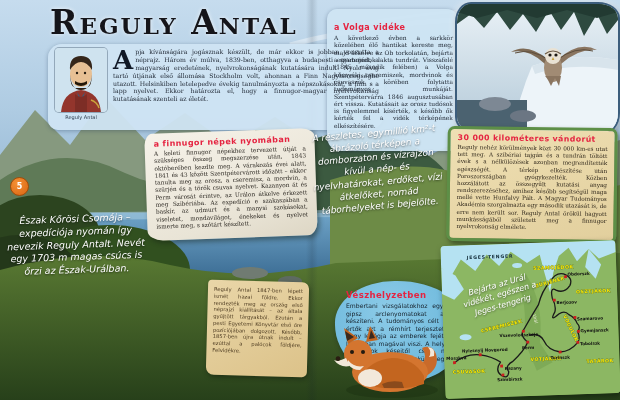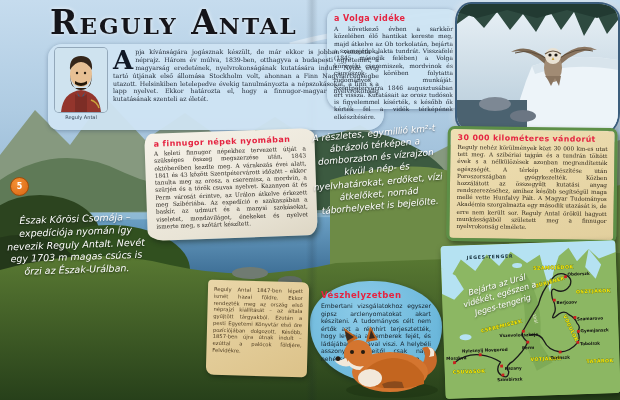--- a/index.html
+++ b/index.html
@@ -66,24 +66,24 @@
     left:207px; top:281px; width:101px; height:95px; z-index:5;
     background:linear-gradient(150deg,#e9d6a8 0%,#dcc289 100%);
     border-radius:4px 7px 5px 8px; transform:rotate(1.5deg);
     box-shadow:1px 2px 4px rgba(20,25,15,.5);
     padding:6px 6px; box-sizing:border-box;
     font-size:5.2px; line-height:1.3; color:#4c3a20; text-align:justify; overflow:hidden;
     font-family:"DejaVu Sans",sans-serif;
   }
   
   #volga-panel{
-    left:327px; top:9px; width:133px; height:100px; z-index:5;
+    left:327px; top:9px; width:133px; height:142px; z-index:5;
     background:rgba(206,228,243,.94); border-radius:10px 14px 10px 14px;
     box-shadow:0 1px 4px rgba(30,50,80,.4);
-    padding:5px 7px; box-sizing:border-box;
+    padding:14px 7px; box-sizing:border-box;
   }
   #volga-panel .marker-title{font-size:8px;}
   #volga-panel .body{font-size:6px; line-height:1.22; color:#1c2430; text-align:justify;}
   
   #owl-frame{
     left:455px; top:2px; width:161px; height:129px; z-index:5;
     border-radius:16px 22px 18px 24px / 20px 16px 22px 18px;
     border:2px solid #3c5d7c; overflow:hidden;
     box-shadow:0 0 7px rgba(255,255,255,.85), 1px 2px 5px rgba(20,30,50,.5);
   }
@@ -102,21 +102,21 @@
     left:443px; top:243px; width:175px; height:153px; z-index:5;
     transform:rotate(-2deg); border-radius:4px; overflow:hidden;
     box-shadow:2px 3px 6px rgba(10,20,10,.55); background:#8cb763;
   }
   #map-note{left:12px; top:36px; width:92px; position:absolute; z-index:3;
     font-family:"DejaVu Sans",sans-serif; font-style:italic; font-size:8px; line-height:1.3;
     color:#fff; text-align:center; transform:rotate(-14deg);
     text-shadow:0 1px 2px rgba(0,0,0,.5);}
   
   #vesz-bubble{
-    left:310px; top:281px; width:132px; height:101px; z-index:4;
+    left:335px; top:281px; width:132px; height:101px; z-index:4;
     background:radial-gradient(circle at 40% 30%, #8ccbe8, #5fb0d6);
     border-radius:46% 54% 48% 52% / 42% 46% 56% 58%;
     padding:9px 11px 6px 11px; box-sizing:border-box;
     box-shadow:1px 2px 5px rgba(10,25,35,.45);
   }
   #vesz-bubble .marker-title{font-size:8.5px;}
   #vesz-bubble .body{font-size:6.1px; line-height:1.24; color:#16222c; text-align:justify;
     font-family:"DejaVu Sans",sans-serif;}
   #fox{left:330px; top:318px; width:112px; height:82px; z-index:6;}
   

